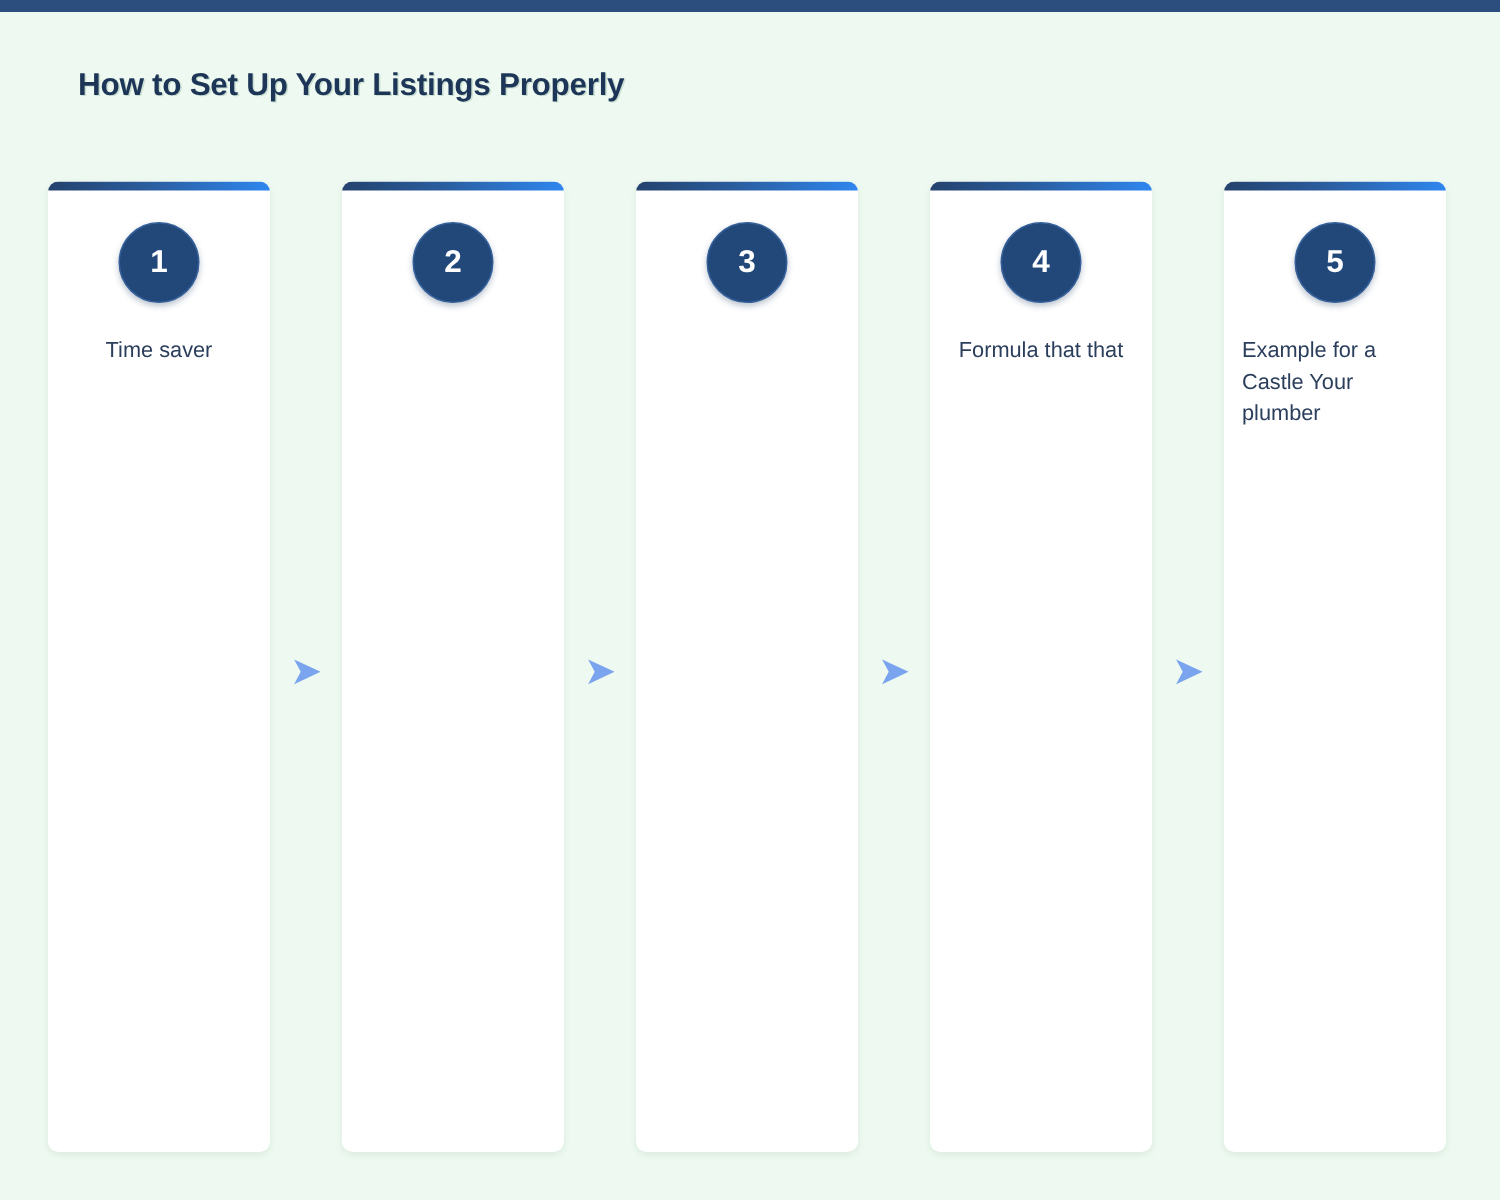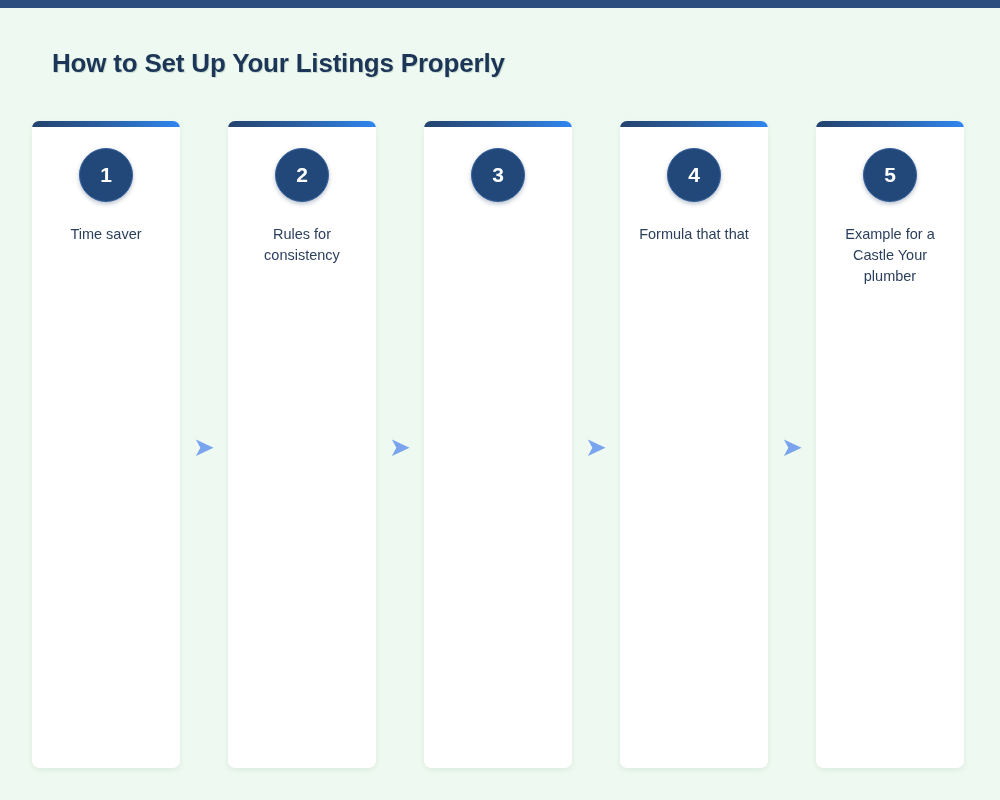--- a/index.html
+++ b/index.html
@@ -21,21 +21,21 @@
     left: 0;
     width: 1000px;
     height: 8px;
     background: #2b4e7e;
   }
 
   #page-title {
     position: absolute;
     left: 52px;
     top: 31px;
-    font-size: 26px;
+    font-size: 21px;
     font-weight: bold;
     color: #1d3557;
     letter-spacing: -0.2px;
     text-shadow: 1px 1px 0 rgba(160,190,175,0.45);
     white-space: nowrap;
   }
 
   #flow-container {
     position: absolute;
     left: 32px;
@@ -87,21 +87,21 @@
     font-size: 21px;
     font-weight: bold;
     box-sizing: border-box;
   }
 
   .step-label {
     margin-top: 22px;
     font-size: 14.5px;
     line-height: 21px;
     color: #2b3f5c;
-    text-align: center;
+    text-align: left;
   }
 
   .arrow-connector {
     flex: 0 0 48px;
     display: flex;
     align-items: center;
     justify-content: center;
     position: relative;
   }
 
@@ -133,21 +133,20 @@
   </div>
 
   <div class="arrow-connector">
     <span class="arrow-glyph">➤</span>
   </div>
 
   <div class="step-card">
     <div class="card-accent"></div>
     <div class="card-inner">
       <div class="step-badge">2</div>
-      <div class="step-label">Rules for consistency</div>
     </div>
   </div>
 
   <div class="arrow-connector">
     <span class="arrow-glyph">➤</span>
   </div>
 
   <div class="step-card">
     <div class="card-accent"></div>
     <div class="card-inner">

